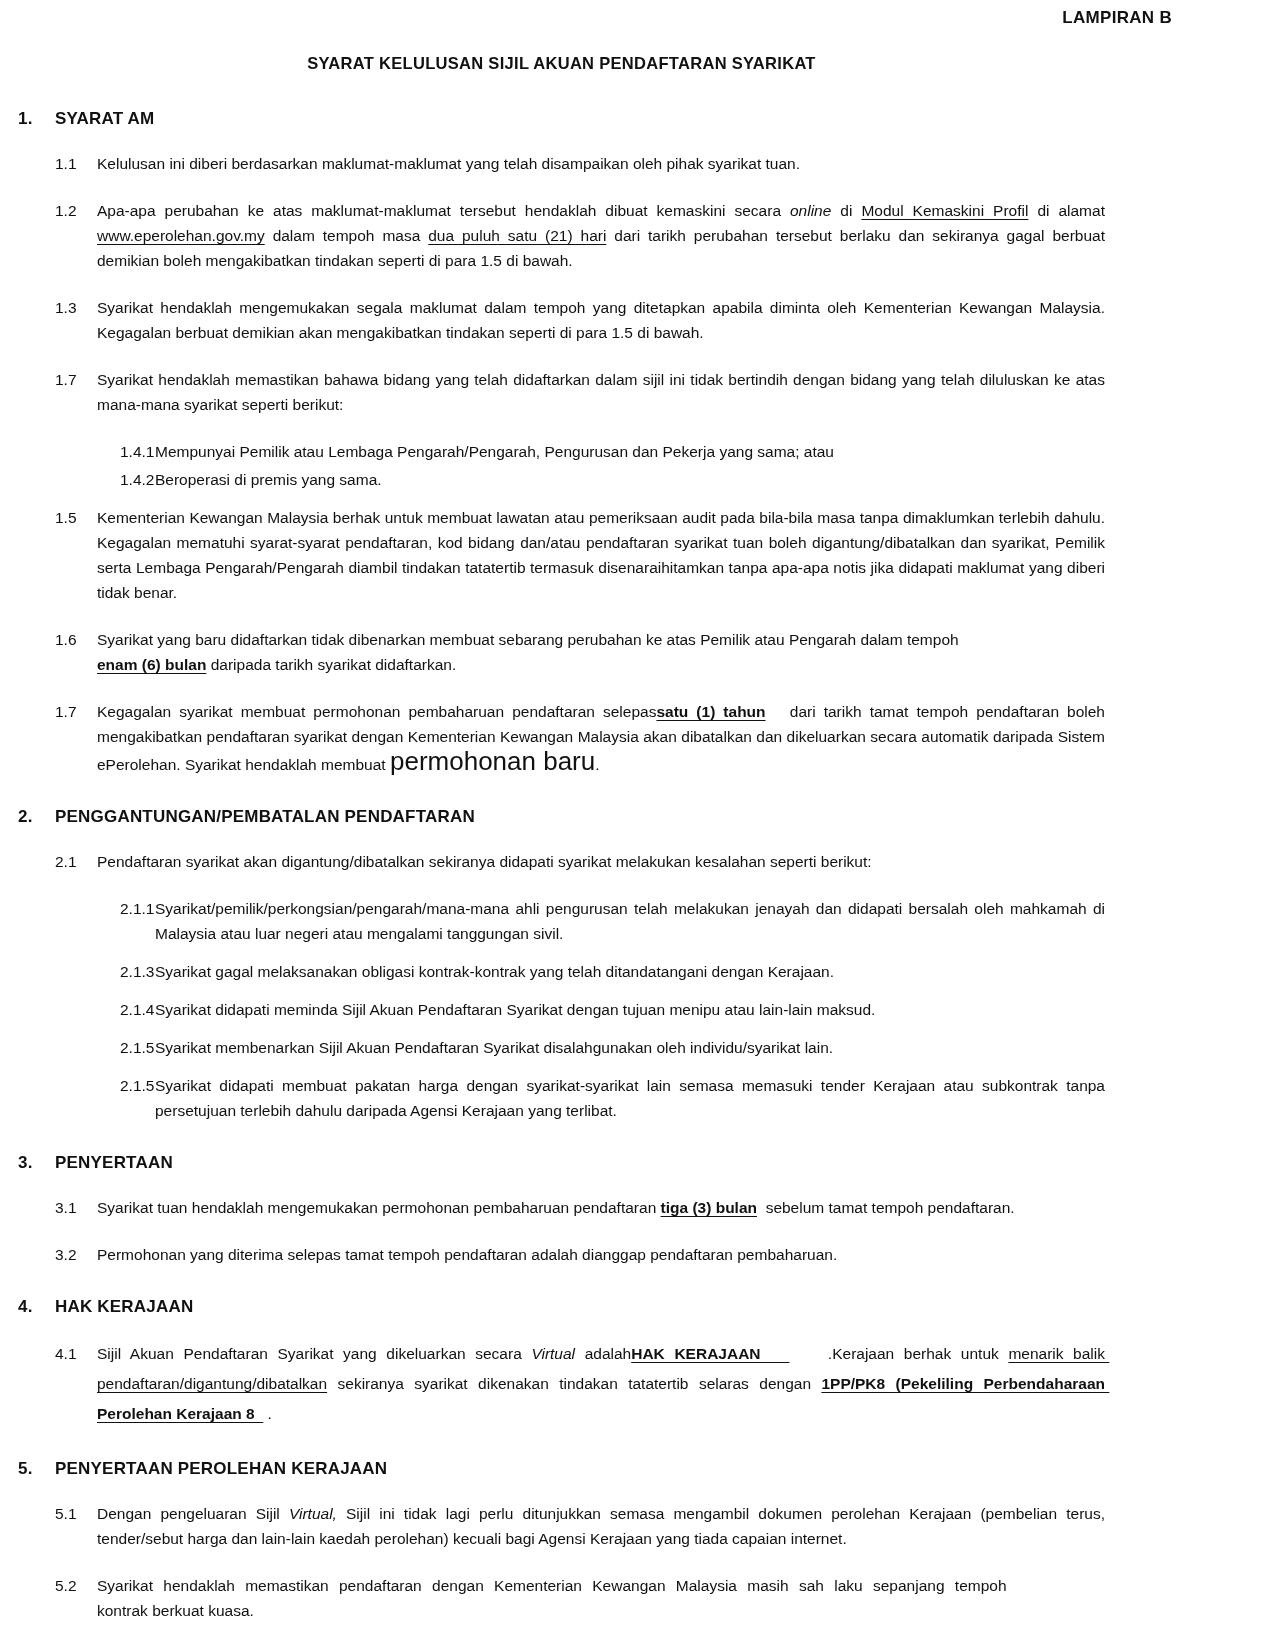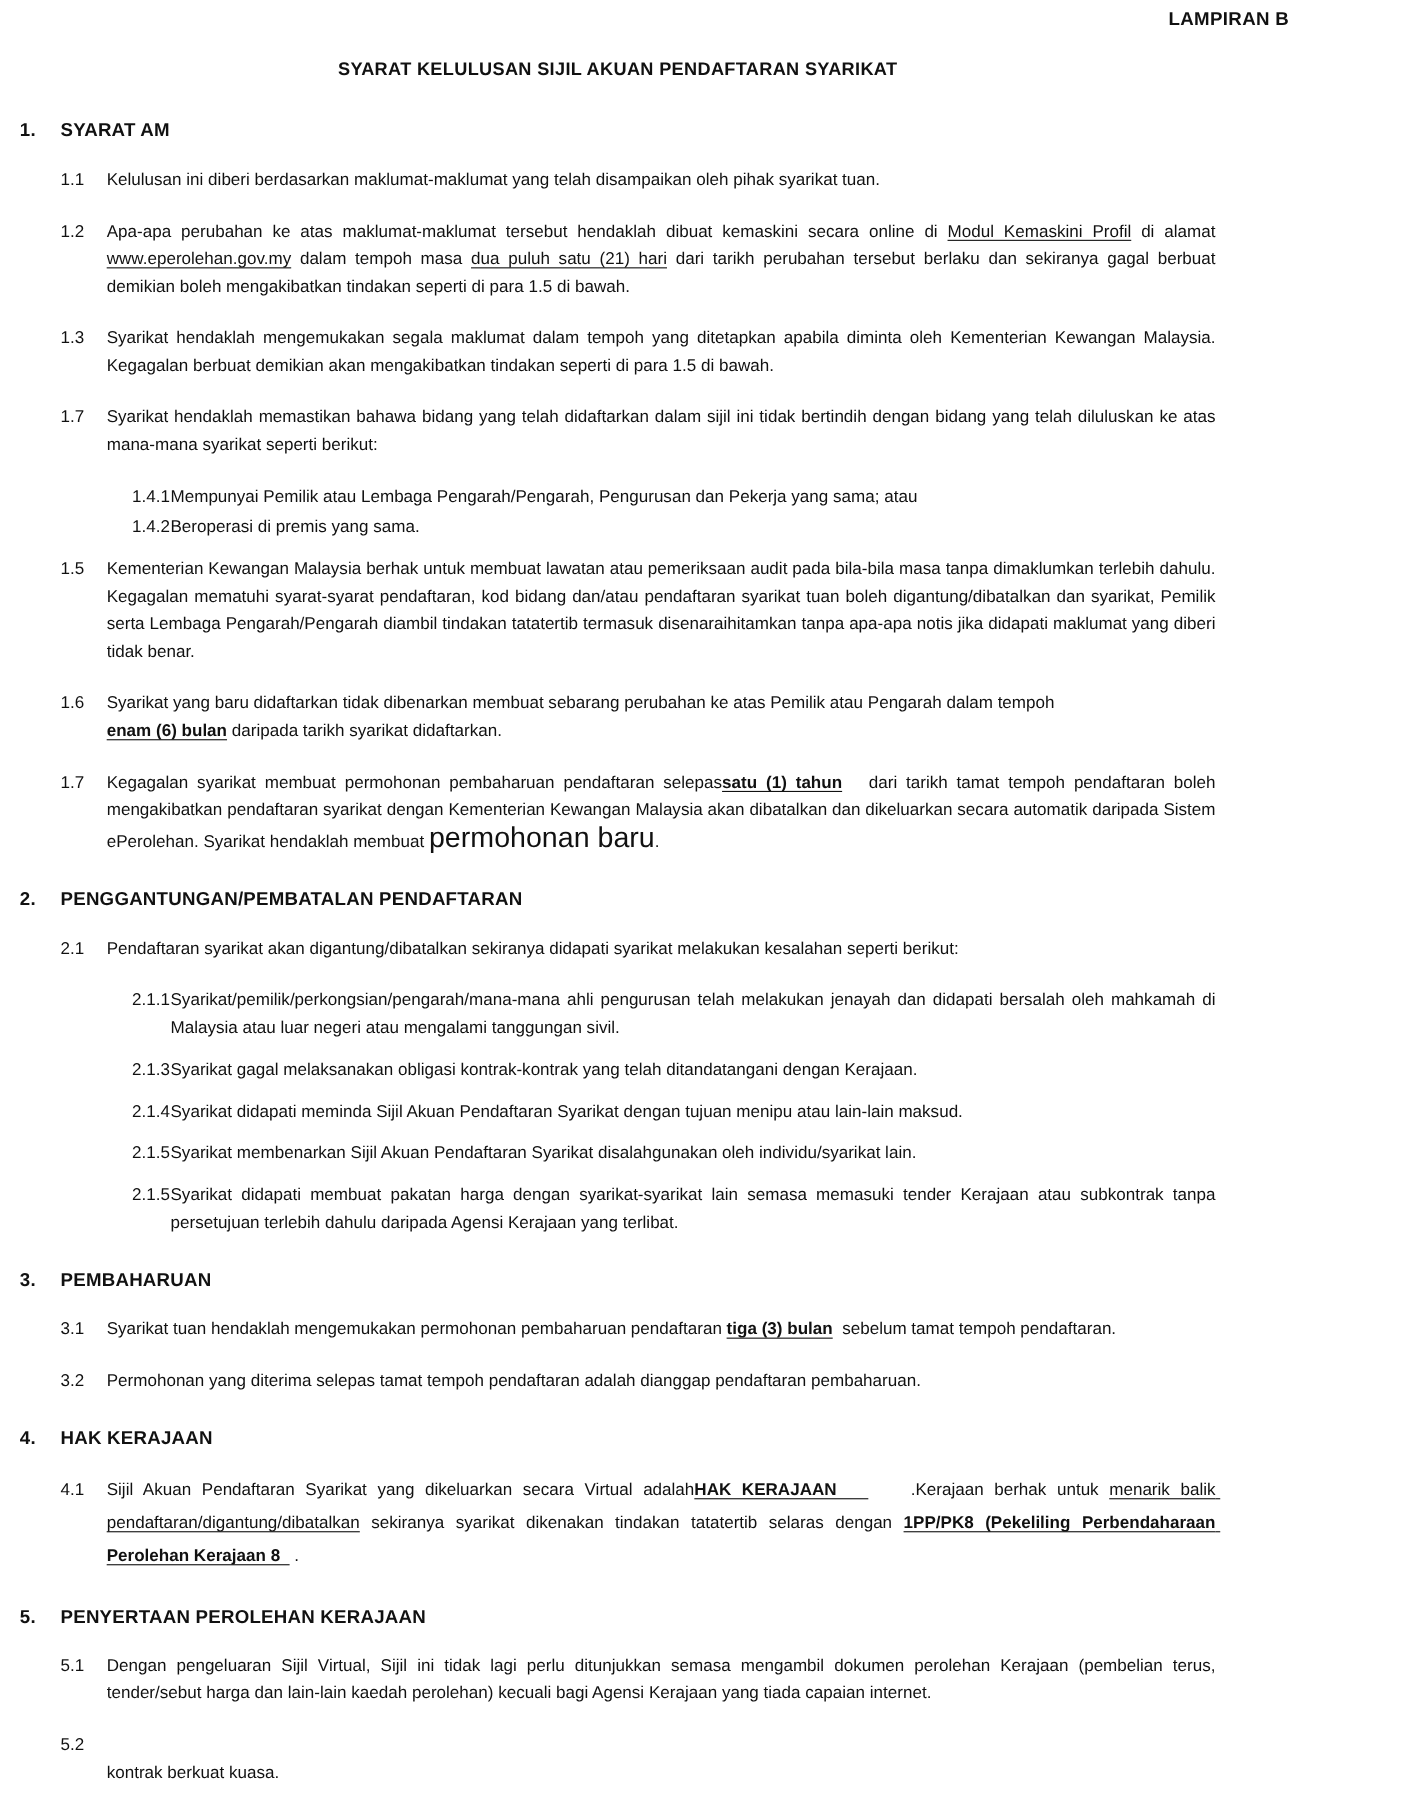--- a/index.html
+++ b/index.html
@@ -55,21 +55,21 @@
   }
   .item.tight{margin-bottom:3px;}
   .inum{line-height:25px;}
   .itext{
     margin:0;
     line-height:25px;
     white-space:pre-wrap;
   }
   .item.j .itext{text-align:justify;}
   .item.wide .itext, .item.wide .inum{line-height:30px;}
-  .seg.i{}
+  .seg.i{font-style:italic;}
   .seg.u{text-decoration:underline;text-underline-offset:3px;}
   .seg.bu{font-weight:bold;text-decoration:underline;text-underline-offset:3px;}
   .seg.lg{font-size:26px;}
   .seg.ws{word-spacing:6px;}
 </style>
 </head>
 <body>
 
 <div class="page">
   <div class="corner">LAMPIRAN B</div>
@@ -139,21 +139,21 @@
       <div class="item lvl2">
         <span class="inum">2.1.5</span>
         <p class="itext"><span class="seg n">Syarikat membenarkan Sijil Akuan Pendaftaran Syarikat disalahgunakan oleh individu/syarikat lain.</span></p>
       </div>
       <div class="item lvl2 j">
         <span class="inum">2.1.5</span>
         <p class="itext"><span class="seg n">Syarikat didapati membuat pakatan harga dengan syarikat-syarikat lain semasa memasuki tender Kerajaan atau subkontrak tanpa persetujuan terlebih dahulu daripada Agensi Kerajaan yang terlibat.</span></p>
       </div>
       <div class="sec-head">
         <span class="sec-num">3.</span>
-        <span class="sec-title">PEMBAHARUAN</span>
+        <span class="sec-title">PENYERTAAN</span>
       </div>
       <div class="item lvl1">
         <span class="inum">3.1</span>
         <p class="itext"><span class="seg n">Syarikat tuan hendaklah mengemukakan permohonan pembaharuan pendaftaran </span><span class="seg bu">tiga (3) bulan</span><span class="seg n">&nbsp; sebelum tamat tempoh pendaftaran.</span></p>
       </div>
       <div class="item lvl1">
         <span class="inum">3.2</span>
         <p class="itext"><span class="seg n">Permohonan yang diterima selepas tamat tempoh pendaftaran adalah dianggap pendaftaran pembaharuan.</span></p>
       </div>
       <div class="sec-head">
@@ -167,17 +167,17 @@
       <div class="sec-head">
         <span class="sec-num">5.</span>
         <span class="sec-title">PENYERTAAN PEROLEHAN KERAJAAN</span>
       </div>
       <div class="item lvl1 j">
         <span class="inum">5.1</span>
         <p class="itext"><span class="seg n">Dengan pengeluaran Sijil </span><span class="seg i">Virtual,</span><span class="seg n"> Sijil ini tidak lagi perlu ditunjukkan semasa mengambil dokumen perolehan Kerajaan (pembelian terus, tender/sebut harga dan lain-lain kaedah perolehan) kecuali bagi Agensi Kerajaan yang tiada capaian internet.</span></p>
       </div>
       <div class="item lvl1 j">
         <span class="inum">5.2</span>
-        <p class="itext"><span class="seg n">
+        <p class="itext"><span class="seg ws">Syarikat hendaklah memastikan pendaftaran dengan Kementerian Kewangan Malaysia masih sah laku sepanjang tempoh</span><span class="seg n">
 kontrak berkuat kuasa.</span></p>
       </div>
     </main>
 </div>
 
 </body></html>

